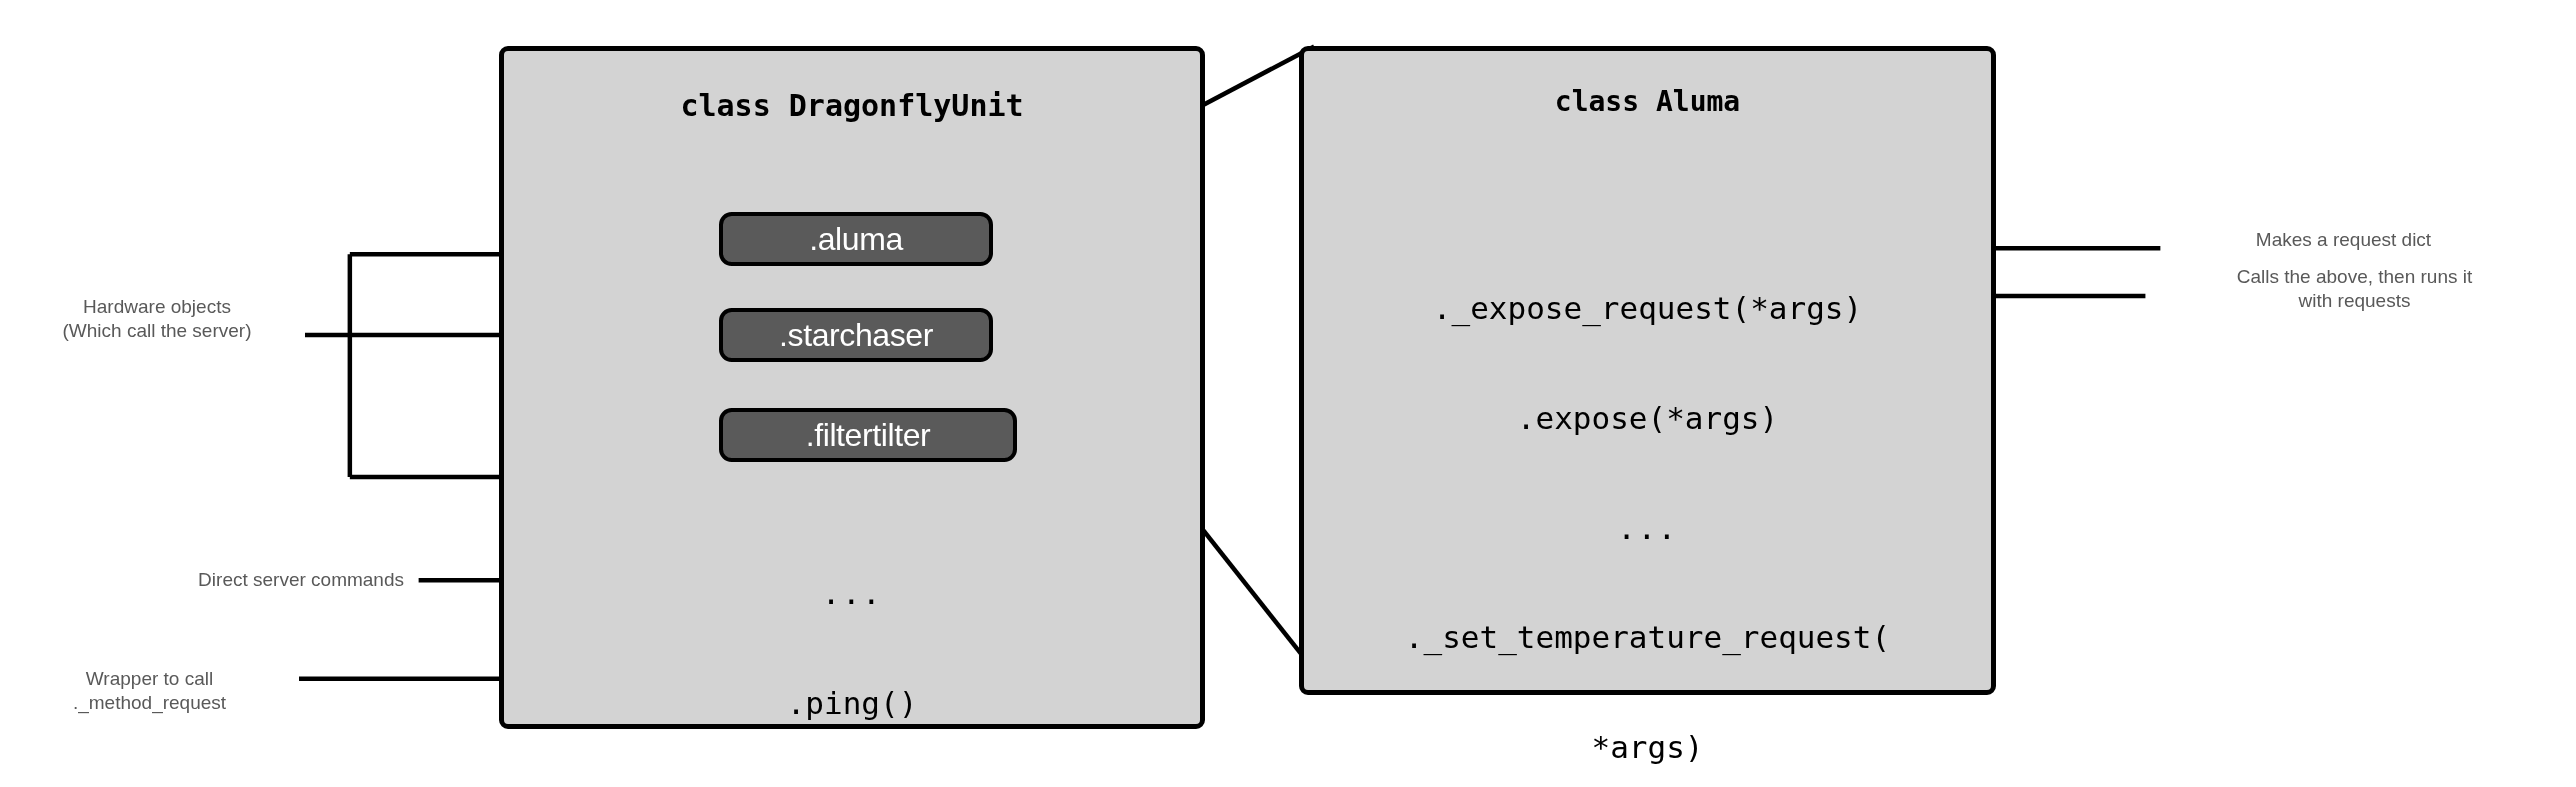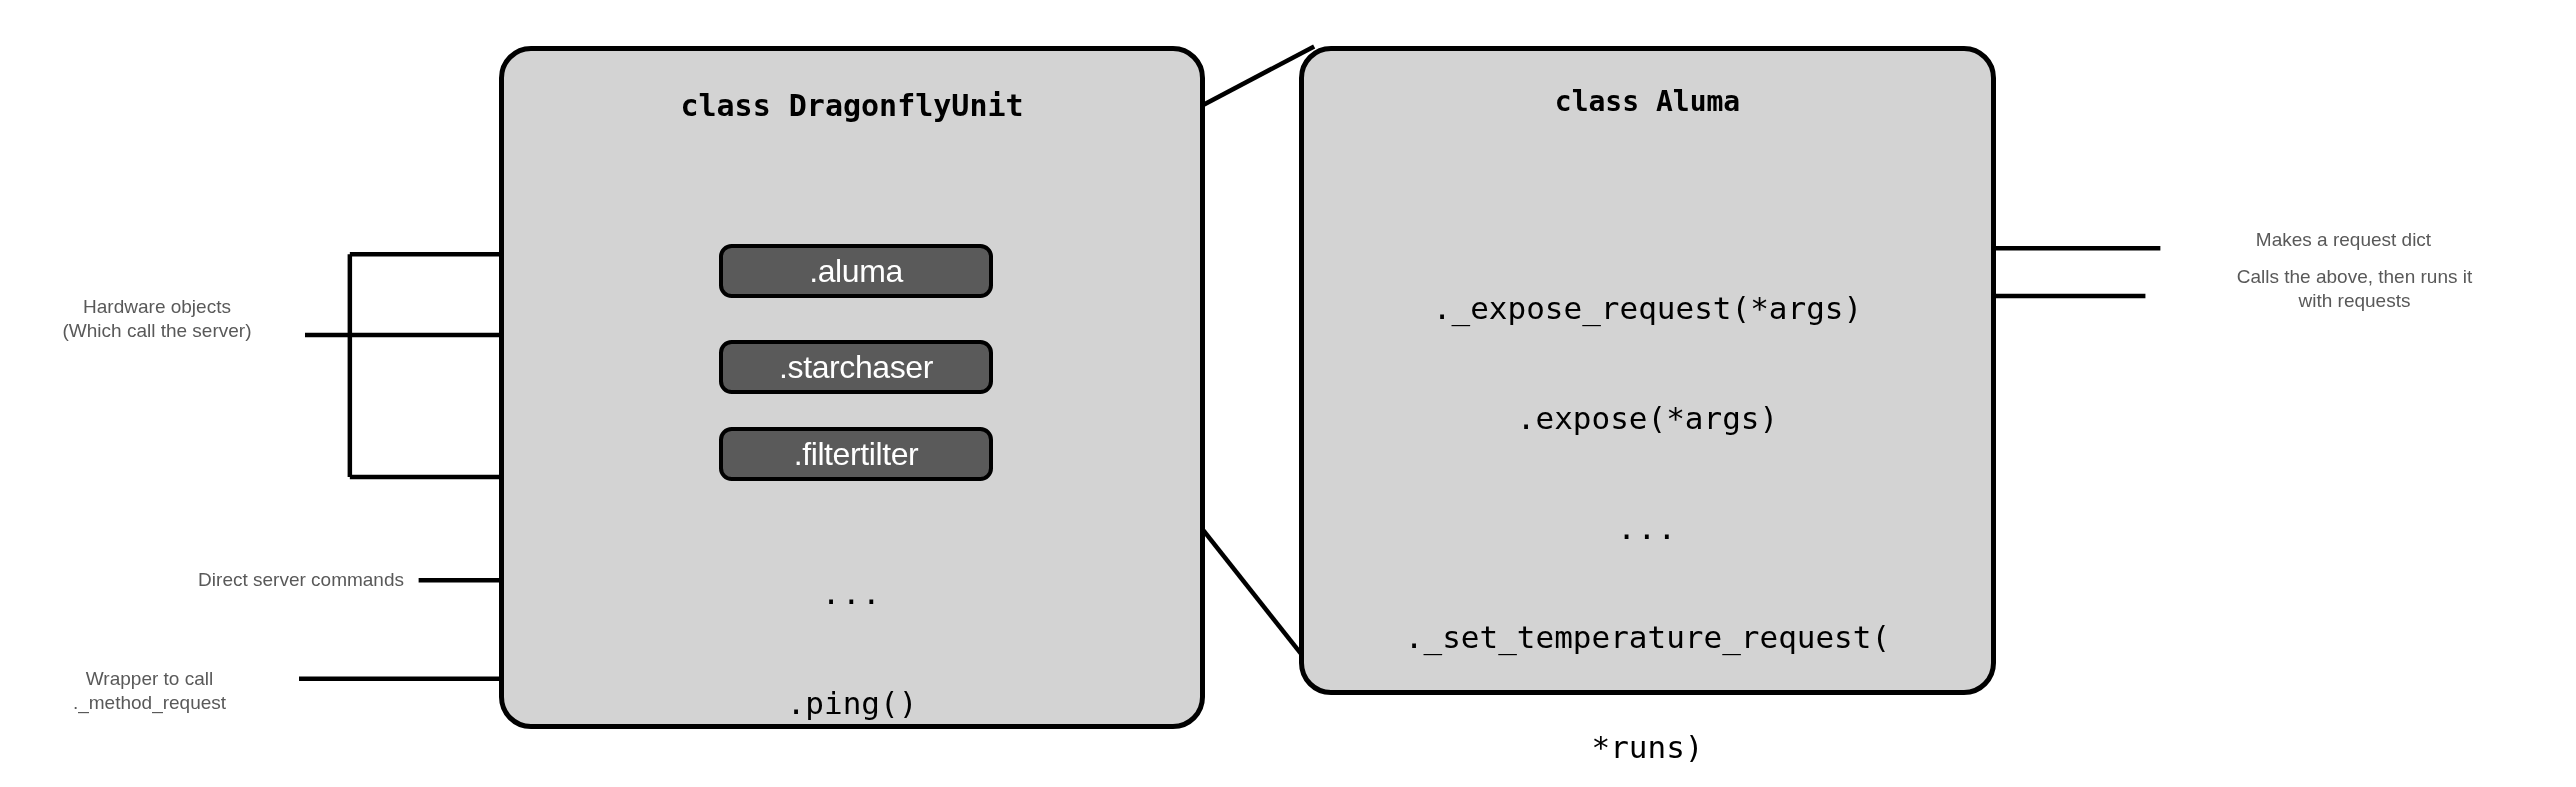--- a/index.html
+++ b/index.html
@@ -10,21 +10,21 @@
   #stage{position:absolute;left:0;top:0;width:2576px;height:788px;}
 
   
   #wires{position:absolute;left:0;top:0;width:2576px;height:788px;}
 
   
   .class-box{
     position:absolute;
     background:#d3d3d3;
     border:5.2px solid #000000;
-    border-radius:32px;
+    border-radius:9px;
     box-sizing:border-box;
   }
   #box-dragonfly{left:499px;top:46px;width:706px;height:683px;}
   #box-aluma{left:1299px;top:46px;width:697px;height:649px;}
 
   .class-title{
     position:absolute;left:0;right:0;
     text-align:center;
     font-family:"DejaVu Sans Mono","Liberation Mono",monospace;
     font-weight:bold;
@@ -40,25 +40,24 @@
     position:absolute;
     background:#5a5a5a;
     border:4.5px solid #000;
     border-radius:12.7px;
     box-sizing:border-box;
     display:flex;align-items:center;justify-content:center;
     color:#ffffff;
     font-family:"Liberation Sans",sans-serif;
     font-size:32px;
     letter-spacing:-0.4px;
-    margin-top:32px;
   }
   #pill-aluma      {left:719px;top:212px;width:274px;height:54px;}
   #pill-starchaser {left:719px;top:308px;width:274px;height:54px;}
-  #pill-filtertilter{left:719px;top:395px;width:274px;height:54px;}
+  #pill-filtertilter{left:719px;top:408px;width:298px;height:54px;}
 
   
   .mono-list{
     position:absolute;
     font-family:"DejaVu Sans Mono","Liberation Mono",monospace;
     font-size:31px;
     line-height:1.18;
     color:#000;
     text-align:center;
     white-space:pre;
@@ -128,21 +127,21 @@
 
   <div class="class-box" id="box-aluma">
     <div class="class-title" id="title-aluma">class Aluma</div>
   </div>
 
   <div class="mono-list" id="methods-aluma">
     <div>._expose_request(*args)</div>
     <div>.expose(*args)</div>
     <div class="ellipsis">...</div>
     <div>._set_temperature_request(</div>
-    <div>*runs)</div>
+    <div>*args)</div>
     
   </div>
 
   <div class="anno" id="anno-hardware">Hardware objects
 (Which call the server)</div>
 
   <div class="anno" id="anno-direct">Direct server commands</div>
 
   <div class="anno" id="anno-wrapper">Wrapper to call
 ._method_request</div>

